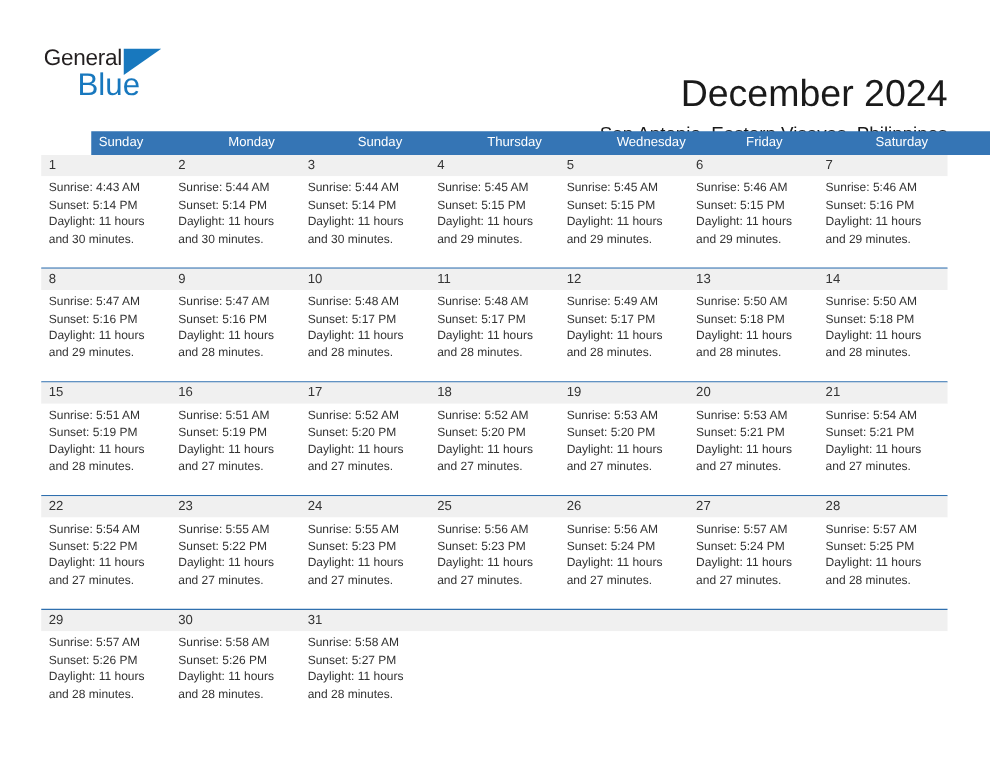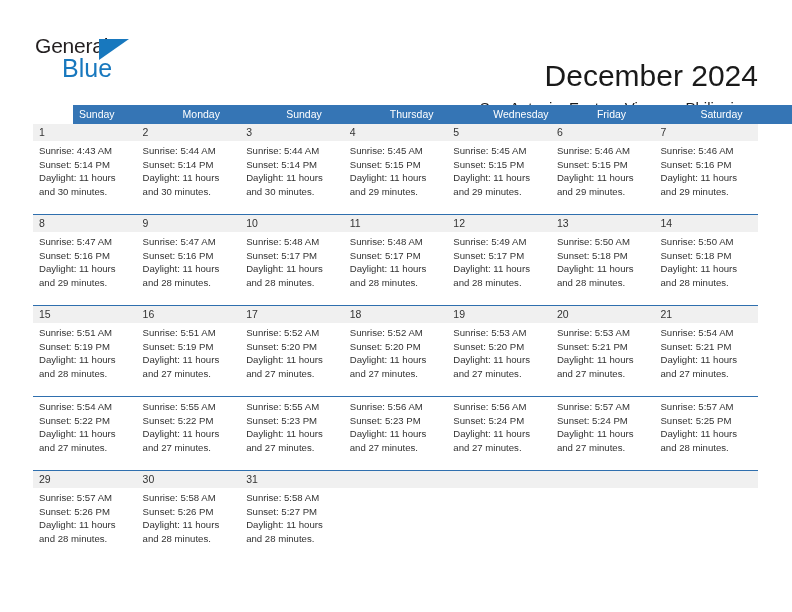--- a/index.html
+++ b/index.html
@@ -23,21 +23,21 @@
     left: 33px; top: 30px; right: 34px;
     height: 70px;
   }
   .logo {
     position: absolute;
     left: 0; top: 4px;
     width: 120px;
     height: 52px;
   }
   .logo-general {
-    font-size: 21px;
+    font-size: 18px;
     color: #231f20;
     letter-spacing: -0.2px;
     line-height: 24px;
     position: absolute;
     left: 2px; top: 0px;
   }
   .logo-triangle {
     position: absolute;
     left: 66px; top: 5px;
     width: 0; height: 0;
@@ -303,20 +303,29 @@
               <div class="daylight-wrap">Daylight: 11 hours and 27 minutes.</div>
             </div>
             <div class="detail">
               <div>Sunrise: 5:54 AM</div>
               <div>Sunset: 5:21 PM</div>
               <div class="daylight-wrap">Daylight: 11 hours and 27 minutes.</div>
             </div>
           </div>
         </div>
         <div class="week-row">
+          <div class="daynum-band">
+            <div class="daynum">22</div>
+            <div class="daynum">23</div>
+            <div class="daynum">24</div>
+            <div class="daynum">25</div>
+            <div class="daynum">26</div>
+            <div class="daynum">27</div>
+            <div class="daynum">28</div>
+          </div>
           <div class="detail-band">
             <div class="detail">
               <div>Sunrise: 5:54 AM</div>
               <div>Sunset: 5:22 PM</div>
               <div class="daylight-wrap">Daylight: 11 hours and 27 minutes.</div>
             </div>
             <div class="detail">
               <div>Sunrise: 5:55 AM</div>
               <div>Sunset: 5:22 PM</div>
               <div class="daylight-wrap">Daylight: 11 hours and 27 minutes.</div>

